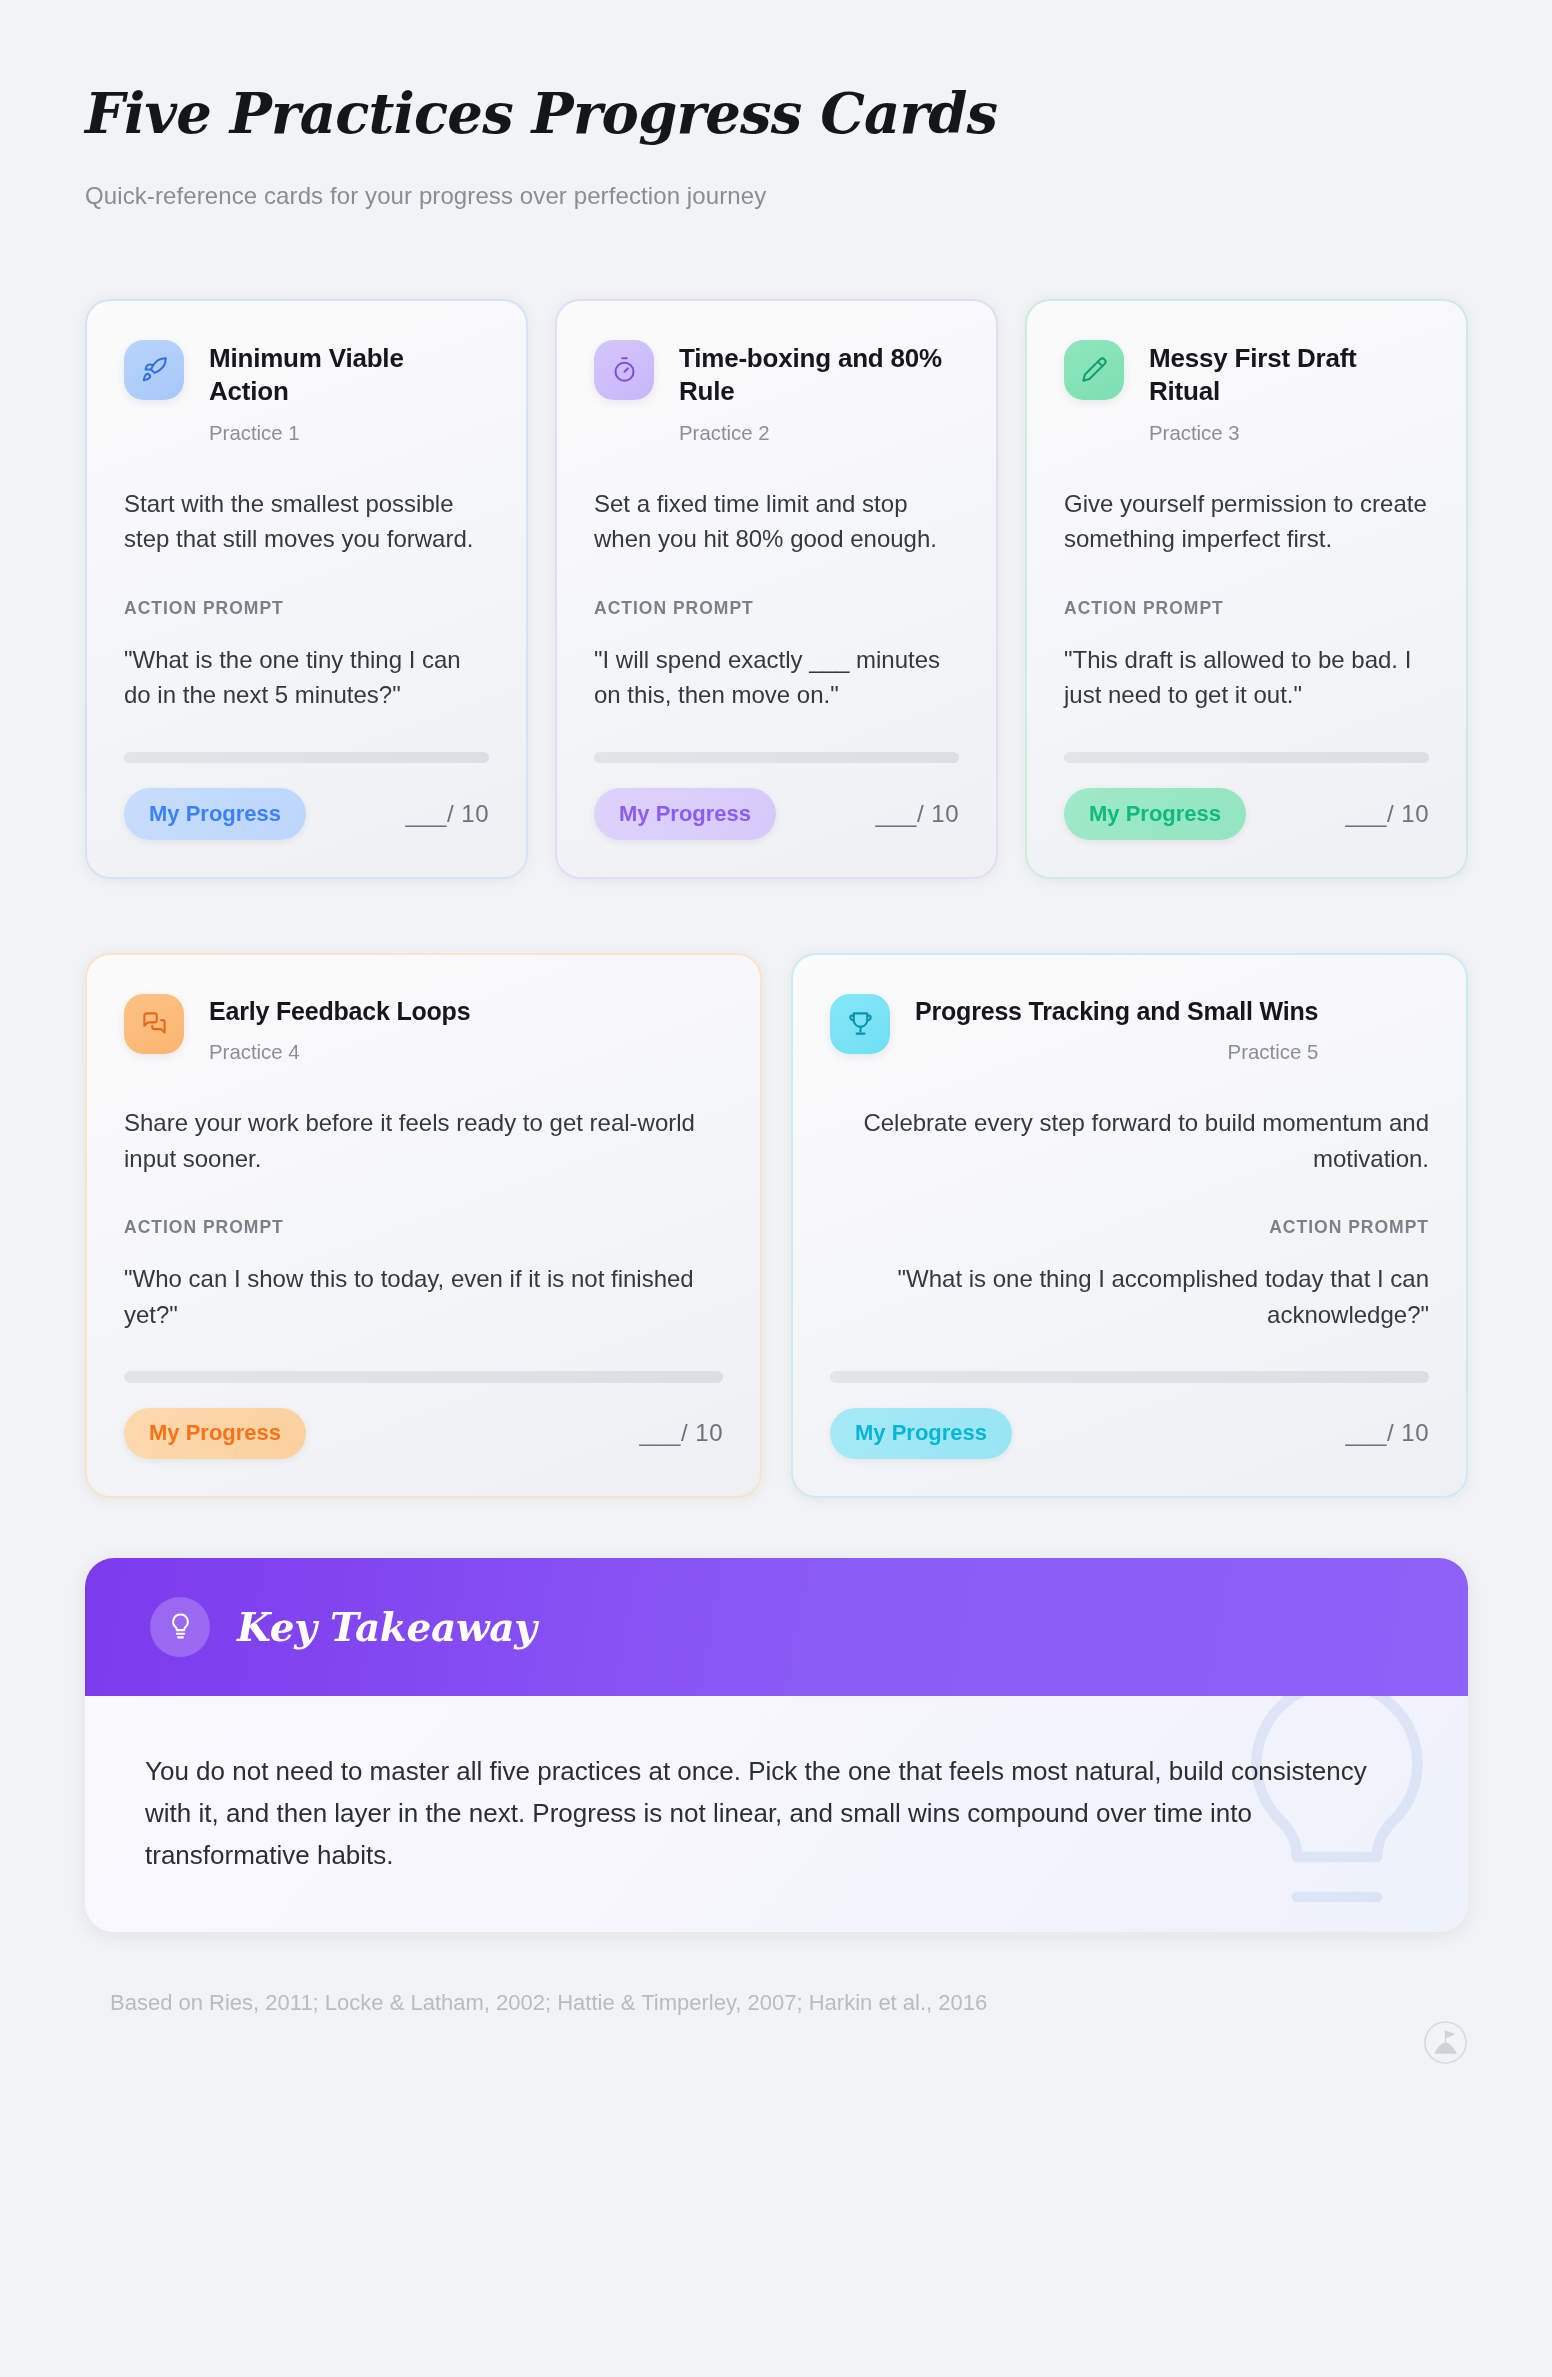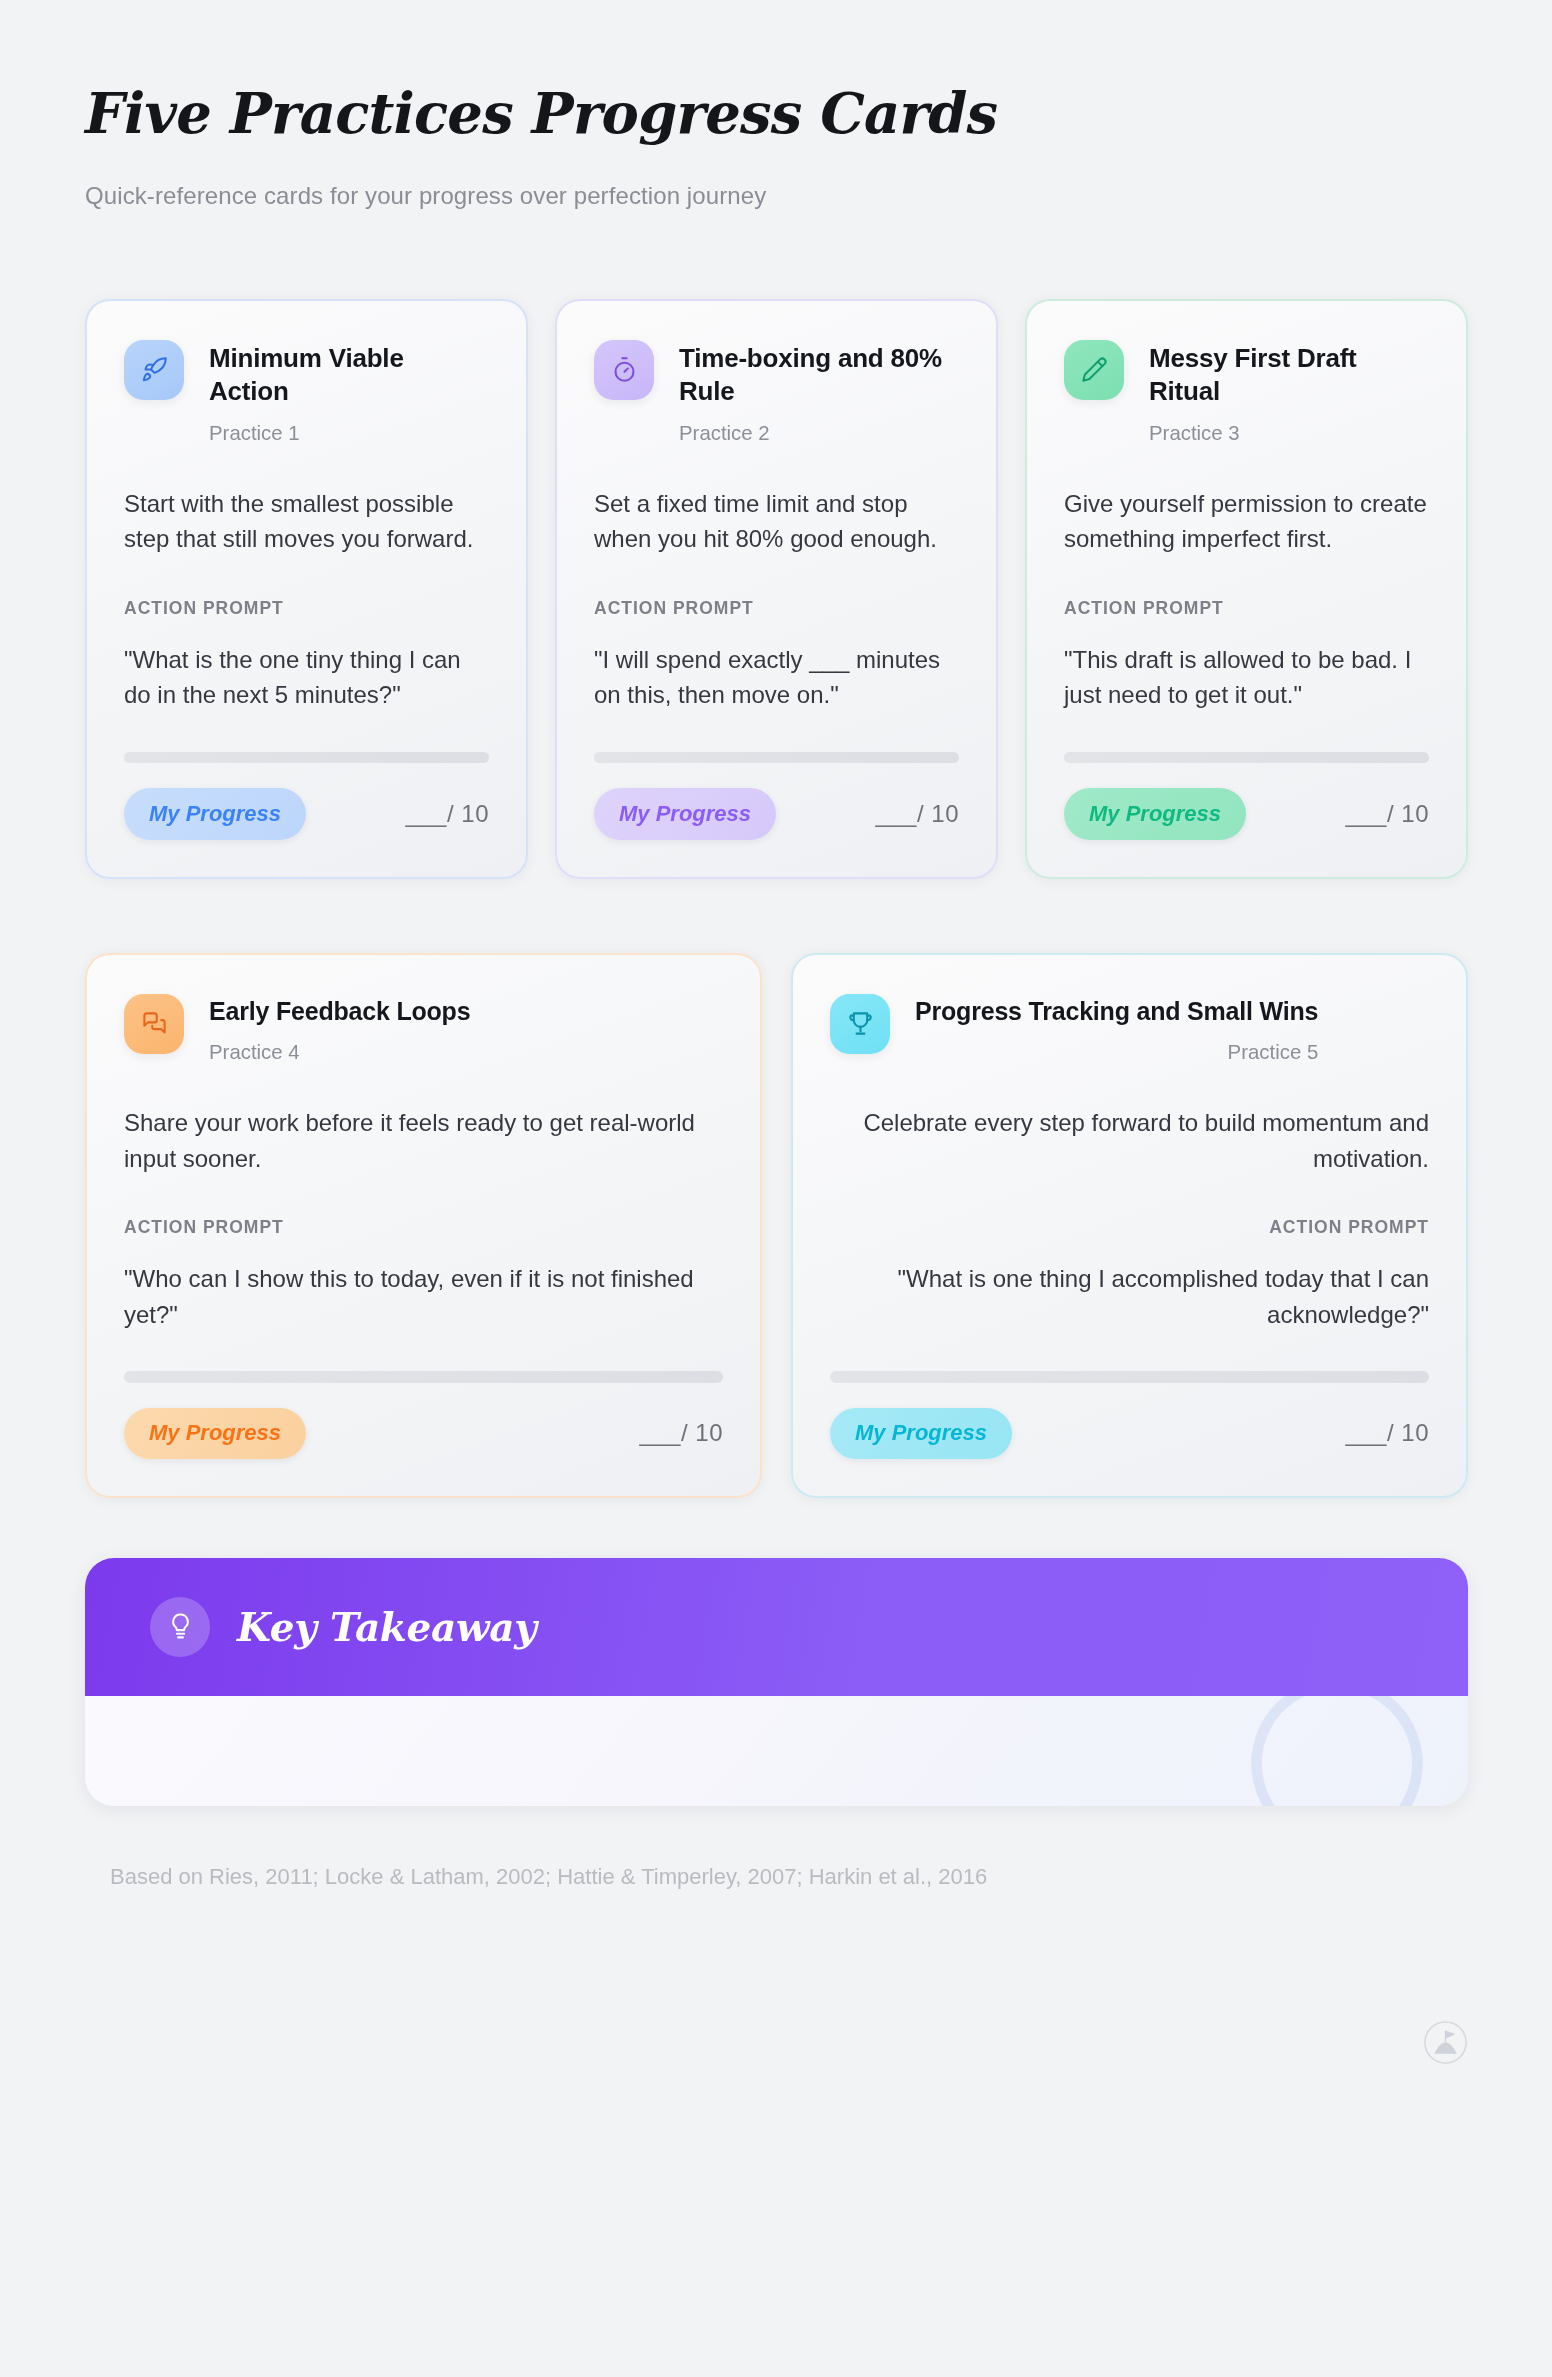--- a/index.html
+++ b/index.html
@@ -136,21 +136,20 @@
     align-items: center;
     justify-content: space-between;
     margin-top: 25px;
   }
   .pill {
     border-radius: 969px;
     padding: 12.6px 25px;
     font-size: 22px;
     font-weight: 700;
     box-shadow: 0 1.9px 7.8px rgba(20,24,40,0.07);
-    font-style: italic;
   }
   .pill-blue   { background: linear-gradient(120deg,#c7ddfc,#bcd6fb); color: #3b82f6; }
   .pill-purple { background: linear-gradient(120deg,#ded3fb,#d6c9fa); color: #8b5cf6; }
   .pill-green  { background: linear-gradient(120deg,#9fe9c8,#92e5bf); color: #10b981; }
   .pill-orange { background: linear-gradient(120deg,#fcd9ae,#fbd09e); color: #f97316; }
   .pill-cyan   { background: linear-gradient(120deg,#a6e9f6,#97e5f4); color: #06b6d4; }
 
   .score {
     font-size: 24px;
     color: #6e7179;
@@ -376,20 +375,21 @@
       <div class="takeaway-title">Key Takeaway</div>
     </div>
     <div class="takeaway-body">
       <div class="watermark">
         <svg viewBox="0 0 24 24" fill="none" stroke="#c8d6f2" stroke-width="0.8" stroke-linecap="round" stroke-linejoin="round">
           <path d="M9 18h6"></path>
           <path d="M10 21h4"></path>
           <path d="M12 2a6 6 0 0 0-4 10.5c.6.7 1 1.4 1 2.5h6c0-1.1.4-1.8 1-2.5A6 6 0 0 0 12 2z"></path>
         </svg>
       </div>
+      <div class="takeaway-text">You do not need to master all five practices at once. Pick the one that feels most natural, build consistency with it, and then layer in the next. Progress is not linear, and small wins compound over time into transformative habits.</div>
     </div>
   </div>
 
   <div class="footnote">Based on Ries, 2011; Locke &amp; Latham, 2002; Hattie &amp; Timperley, 2007; Harkin et al., 2016</div>
 
   <div class="logo">
     <svg viewBox="0 0 48 48">
       <circle cx="24" cy="24" r="22" fill="none" stroke="#d6d8dd" stroke-width="1.6"></circle>
       <path d="M24 12 L24 30 M24 12 L33 15 L24 19 Z" fill="#cfd2d8" stroke="#cfd2d8" stroke-width="1.4" stroke-linejoin="round"></path>
       <path d="M12 36 C16 28 20 24 24 24 C28 24 32 28 36 36 Z" fill="#cfd2d8"></path>

